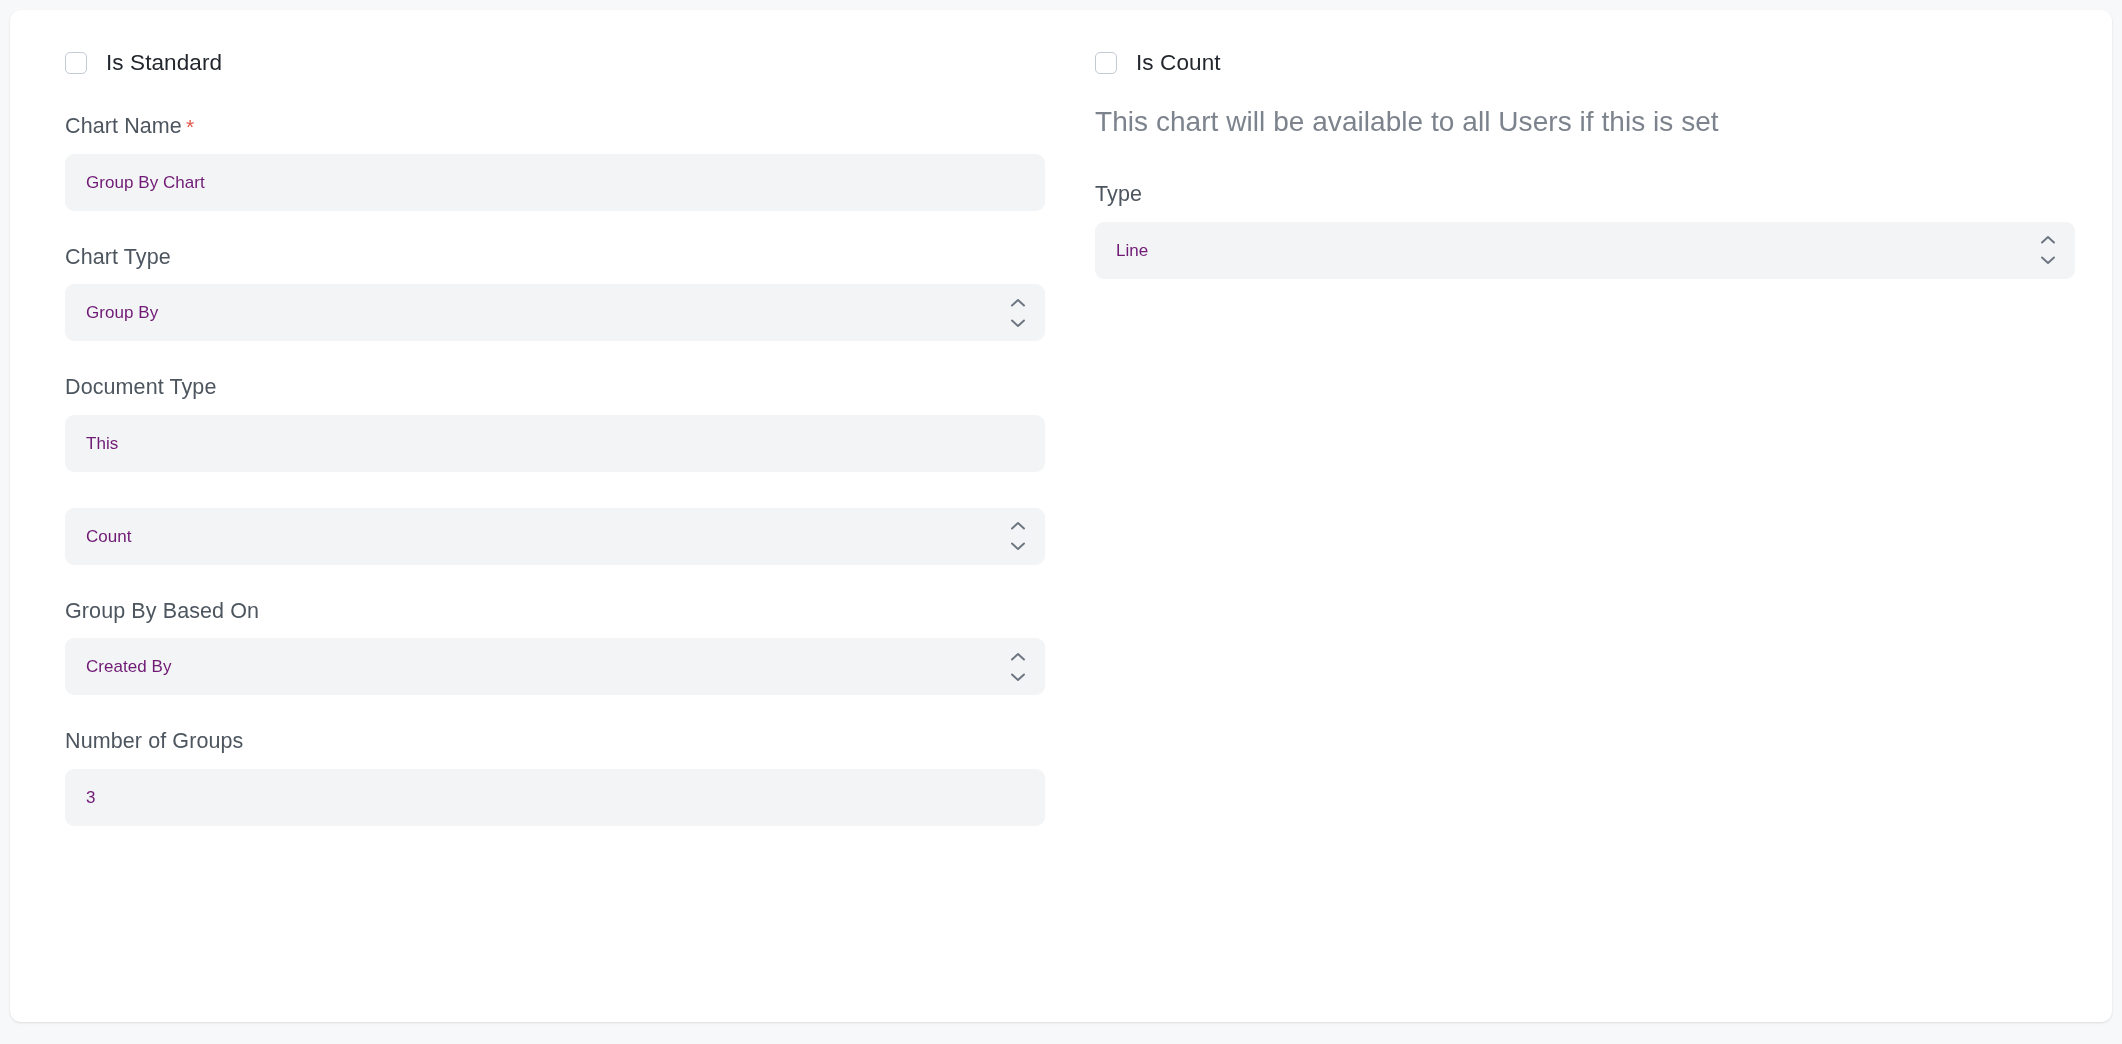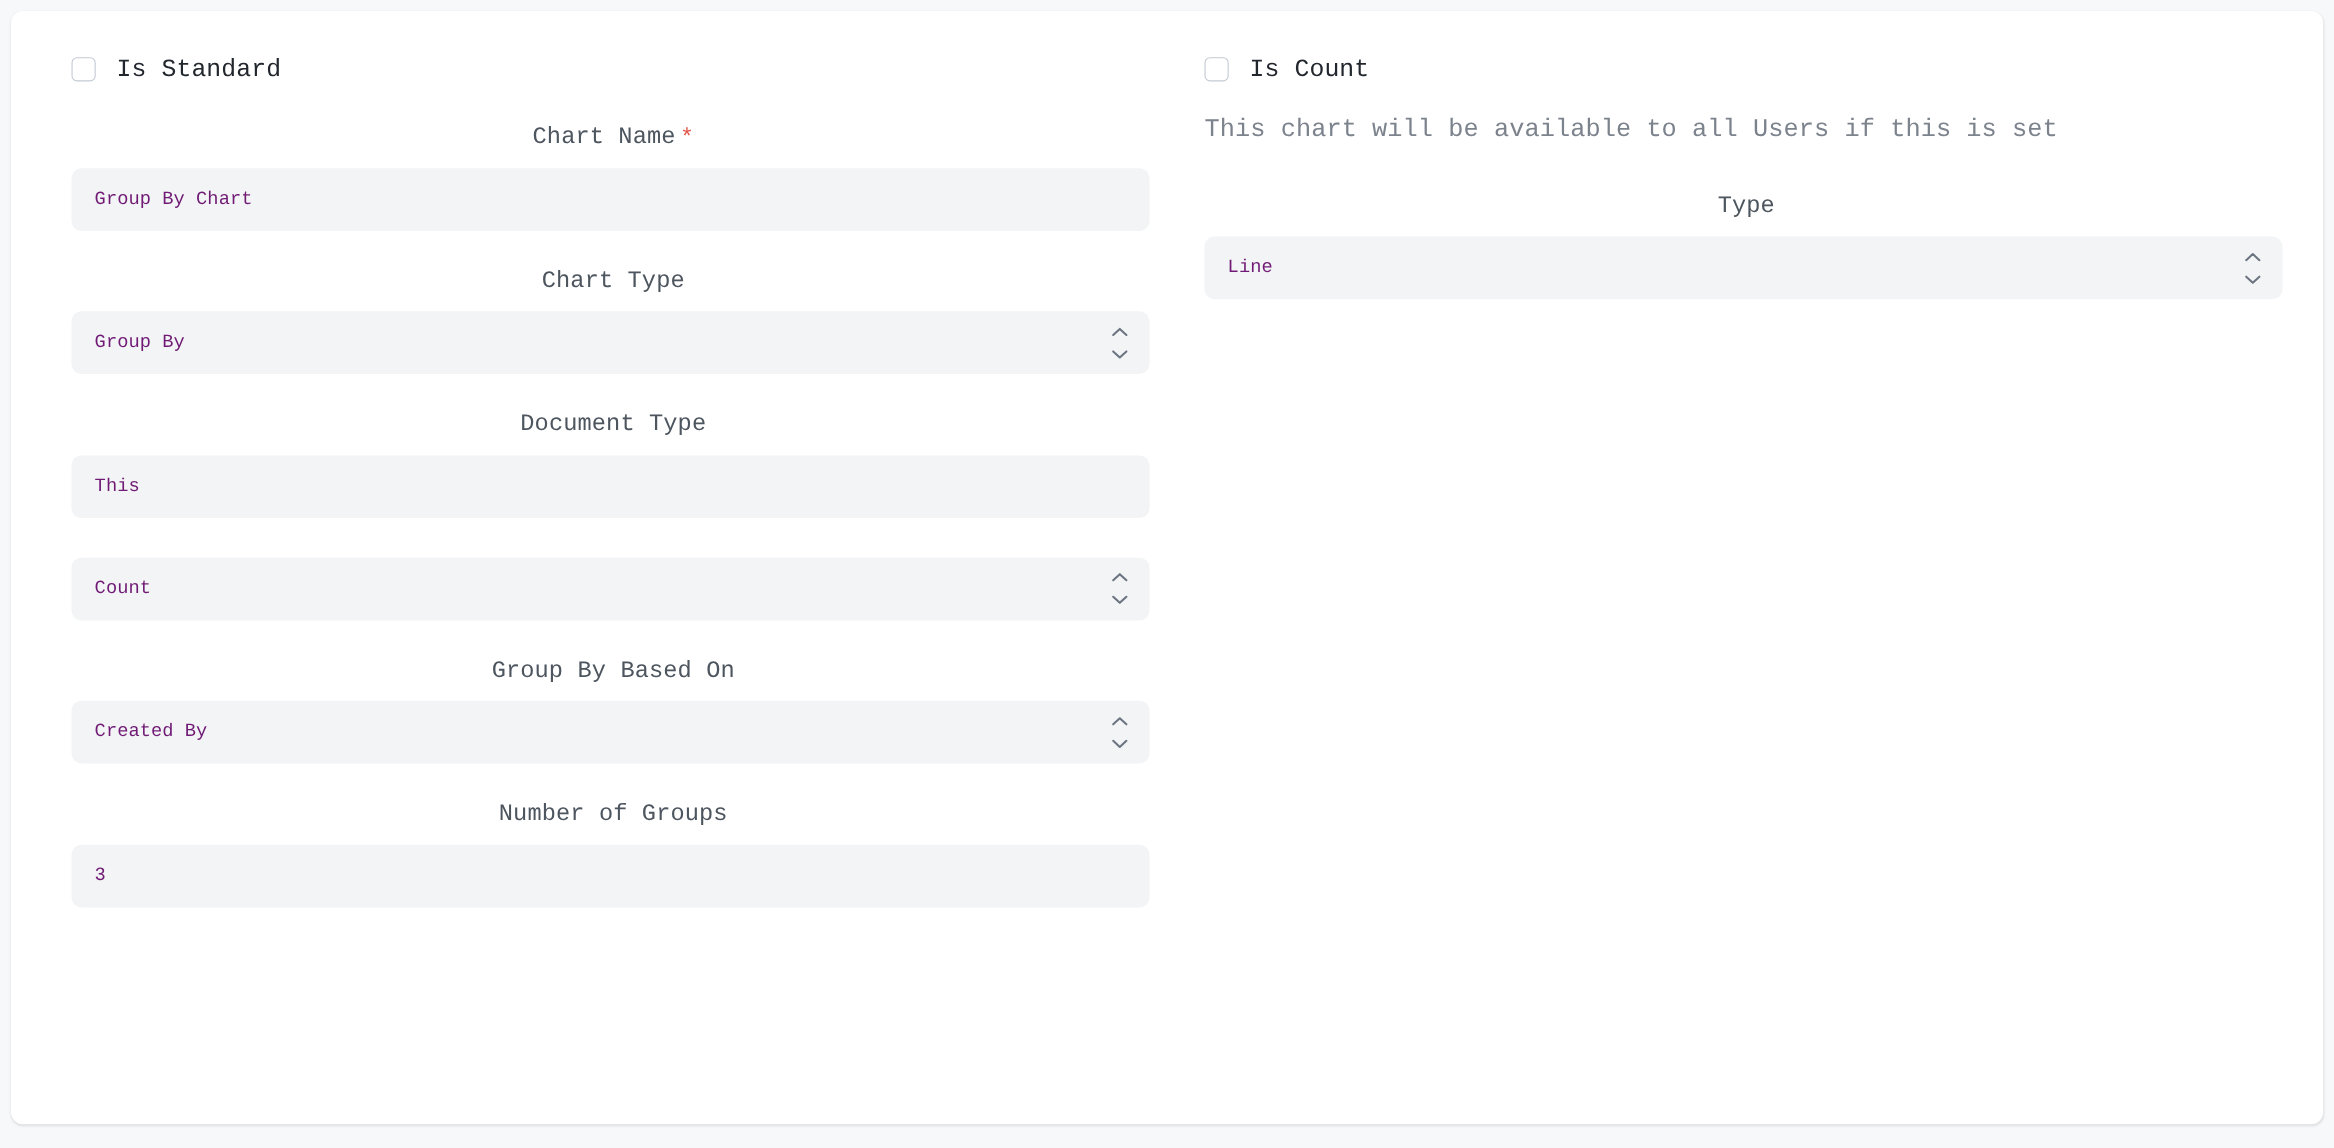--- a/index.html
+++ b/index.html
@@ -45,21 +45,20 @@
     height: 1012px;
     padding: 30px 52px 0 55px;
     display: flex;
     align-items: flex-start;
     gap: 45px;
   }
 
   .col {
     width: 985px;
     flex: 0 0 985px;
-    font-family: Liberation Mono, monospace;
   }
 
   
   .checkbox-row {
     display: flex;
     align-items: center;
     height: 38px;
     margin-top: 4px;
     margin-bottom: 0;
   }
@@ -79,30 +78,29 @@
     font-size: 22.5px;
     line-height: 1;
     color: #22272e;
     letter-spacing: 0.1px;
     white-space: nowrap;
   }
 
   
   .help-text {
     margin-top: 22px;
-    font-size: 23px;
+    font-size: 28px;
     line-height: 1.25;
     color: #7c838d;
     letter-spacing: 0.05px;
   }
 
   
   .field {
     margin-top: 36px;
-    text-align: center;
   }
 
   .field.first-left {
     margin-top: 33px;
   }
 
   .field.first-right {
     margin-top: 45px;
   }
 

